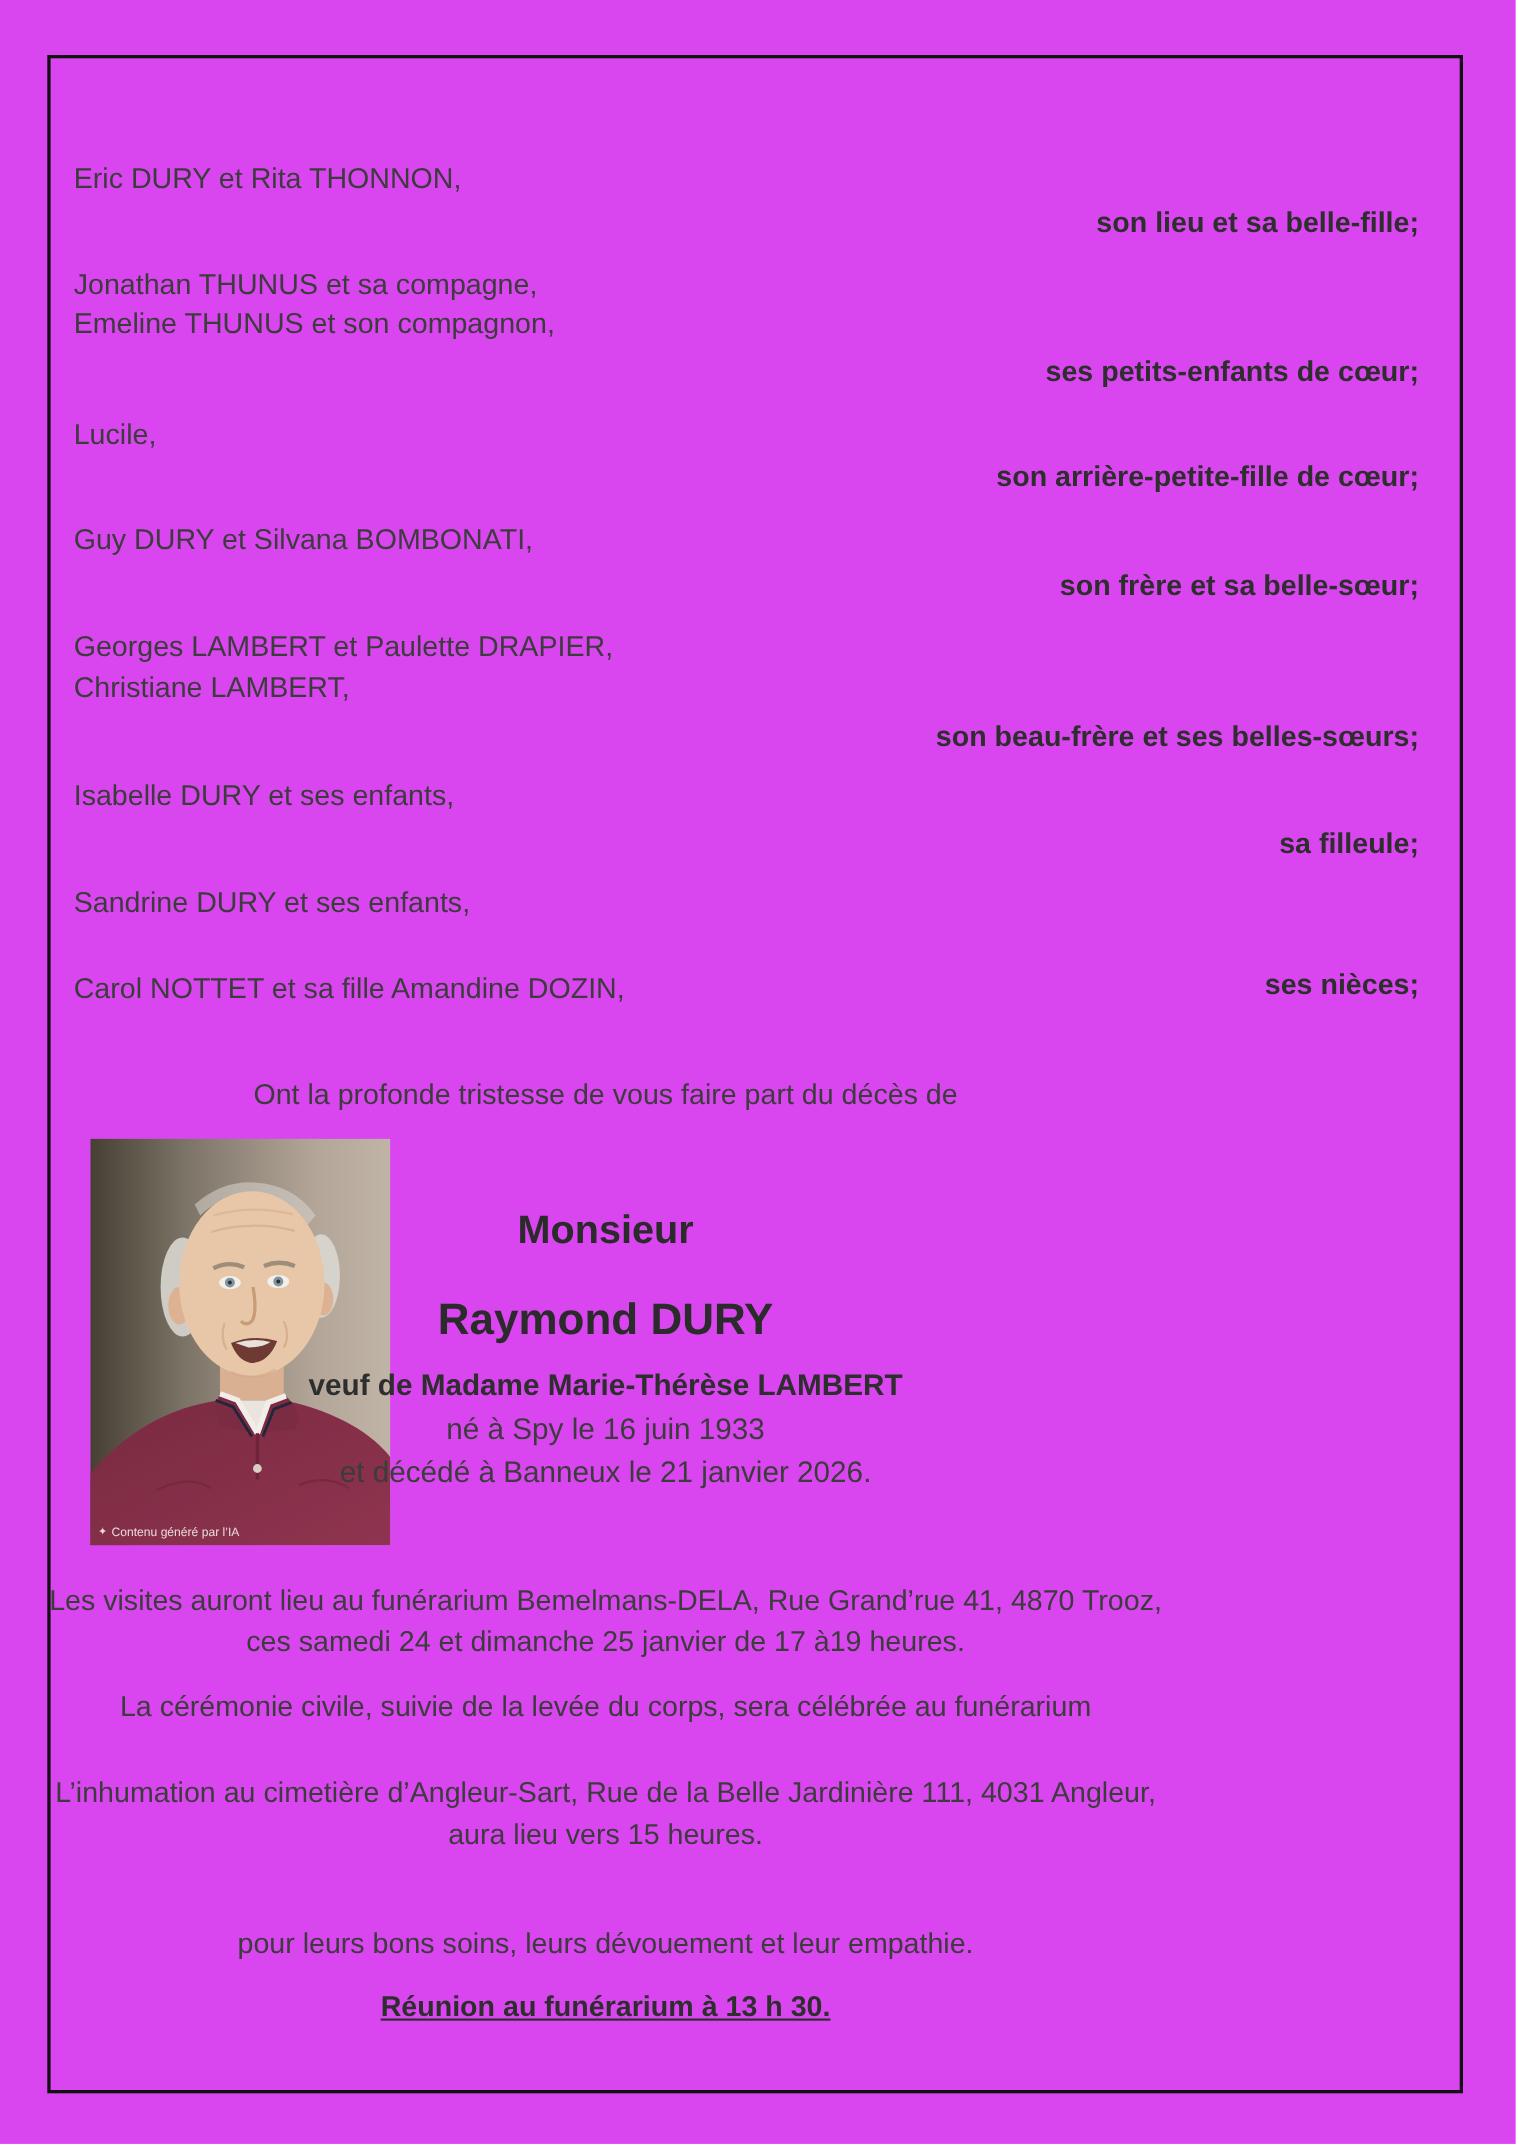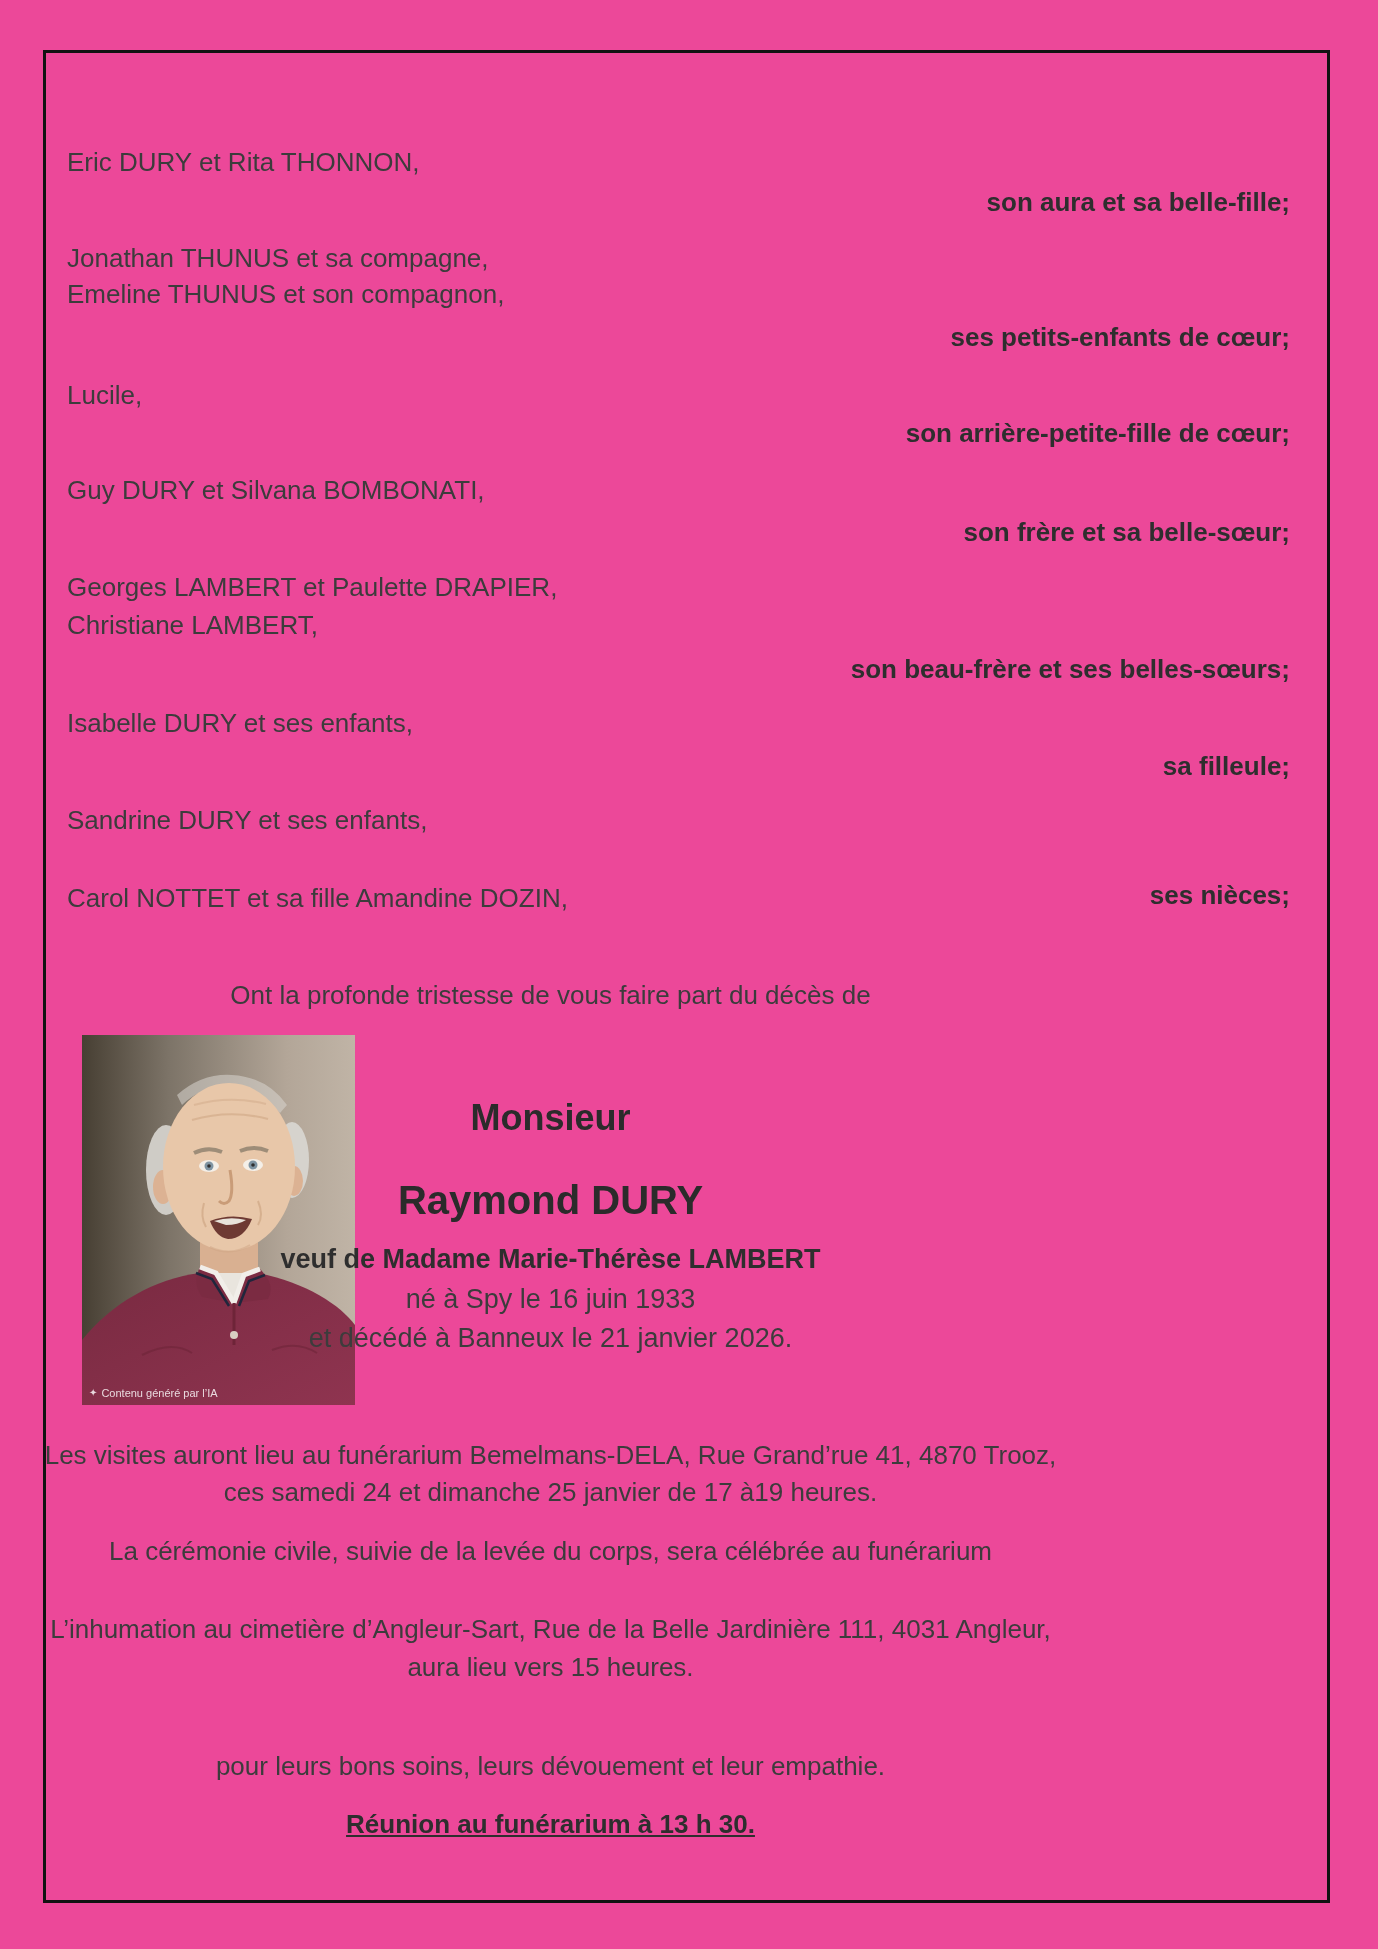--- a/index.html
+++ b/index.html
@@ -4,21 +4,21 @@
 <style>
   html, body {
     margin: 0;
     padding: 0;
     background: #ffffff;
   }
   .page {
     position: relative;
     width: 1378px;
     height: 1949px;
-    background: #ec4899;
+    background: #d946ef;
     overflow: hidden;
     font-family: "Liberation Sans", "DejaVu Sans", sans-serif;
     color: #3c3c3c;
   }
   .border-frame {
     position: absolute;
     left: 43px;
     top: 50px;
     width: 1287px;
     height: 1853px;
@@ -95,21 +95,21 @@
   }
 </style>
 </head>
 <body>
 
 <div class="page">
 
   <div class="border-frame"></div>
 
   <div class="line name-line" style="top:145px">Eric DURY et Rita THONNON,</div>
-  <div class="line relation-line" style="top:185px">son aura et sa belle-fille;</div>
+  <div class="line relation-line" style="top:185px">son lieu et sa belle-fille;</div>
 
   <div class="line name-line" style="top:241px">Jonathan THUNUS et sa compagne,</div>
   <div class="line name-line" style="top:277px">Emeline THUNUS et son compagnon,</div>
   <div class="line relation-line" style="top:320px">ses petits-enfants de cœur;</div>
 
   <div class="line name-line" style="top:378px">Lucile,</div>
   <div class="line relation-line" style="top:416px">son arrière-petite-fille de cœur;</div>
 
   <div class="line name-line" style="top:473px">Guy DURY et Silvana BOMBONATI,</div>
   <div class="line relation-line" style="top:515px">son frère et sa belle-sœur;</div>

